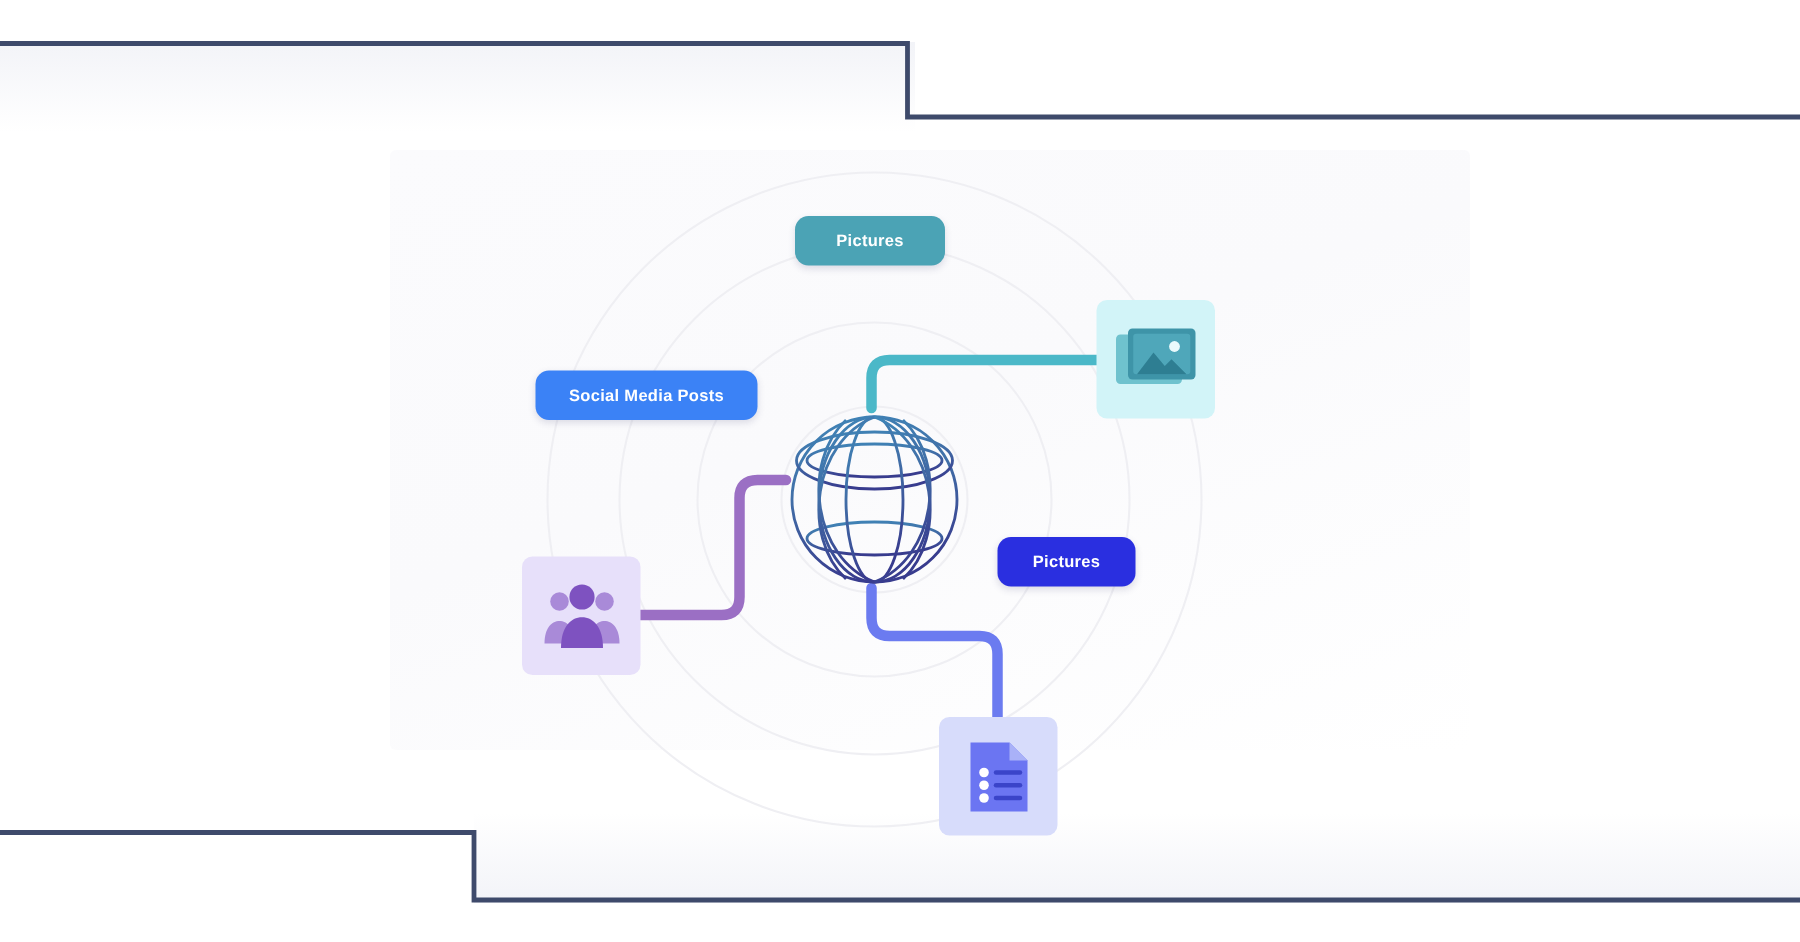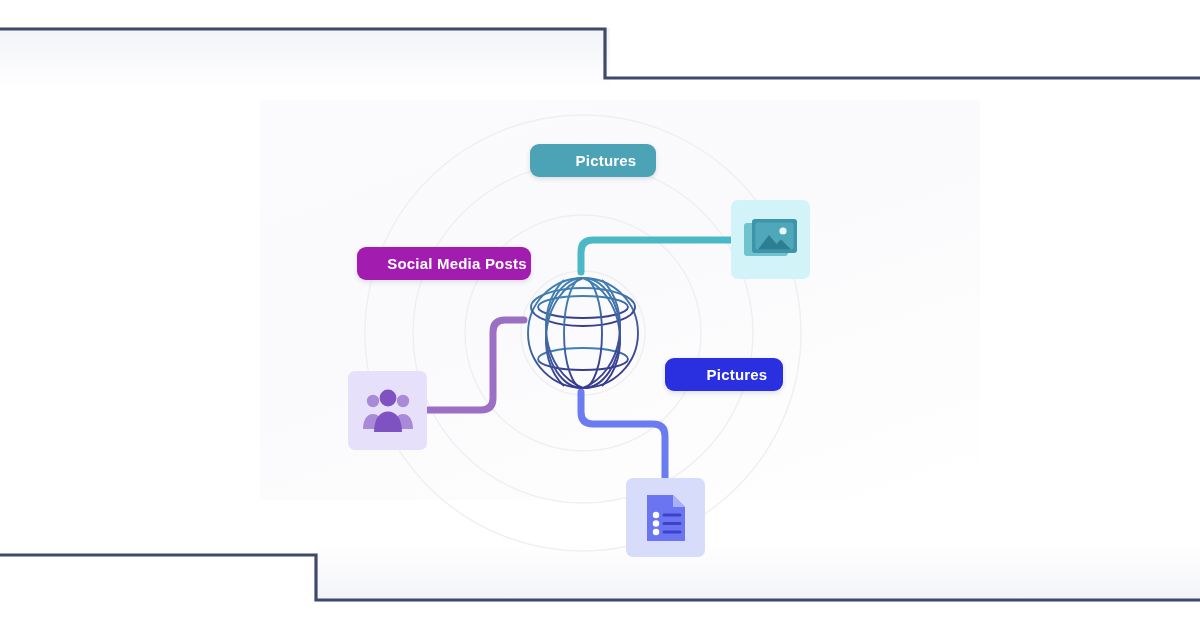--- a/index.html
+++ b/index.html
@@ -88,36 +88,35 @@
 
   
   .pill {
     position: absolute;
     display: flex;
     align-items: center;
     justify-content: center;
     border-radius: 9px;
     color: #ffffff;
     font-weight: bold;
-    font-size: 15px;
+    font-size: 11px;
     letter-spacing: .2px;
     white-space: nowrap;
     box-shadow: 0 2px 5px rgba(60,60,110,0.16);
     user-select: none;
-    padding-left: 26px;
   }
   #pill-pictures {
     left: 530px; top: 144px;
     width: 100px; height: 33px;
     background: #4BA3B5;
   }
   #pill-social {
     left: 357px; top: 247px;
     width: 148px; height: 33px;
-    background: #a21caf;
+    background: #3b82f6;
   }
   #pill-articles {
     left: 665px; top: 358px;
     width: 92px; height: 33px;
     background: #2A2FE0;
   }
 
   
   .node {
     position: absolute;

